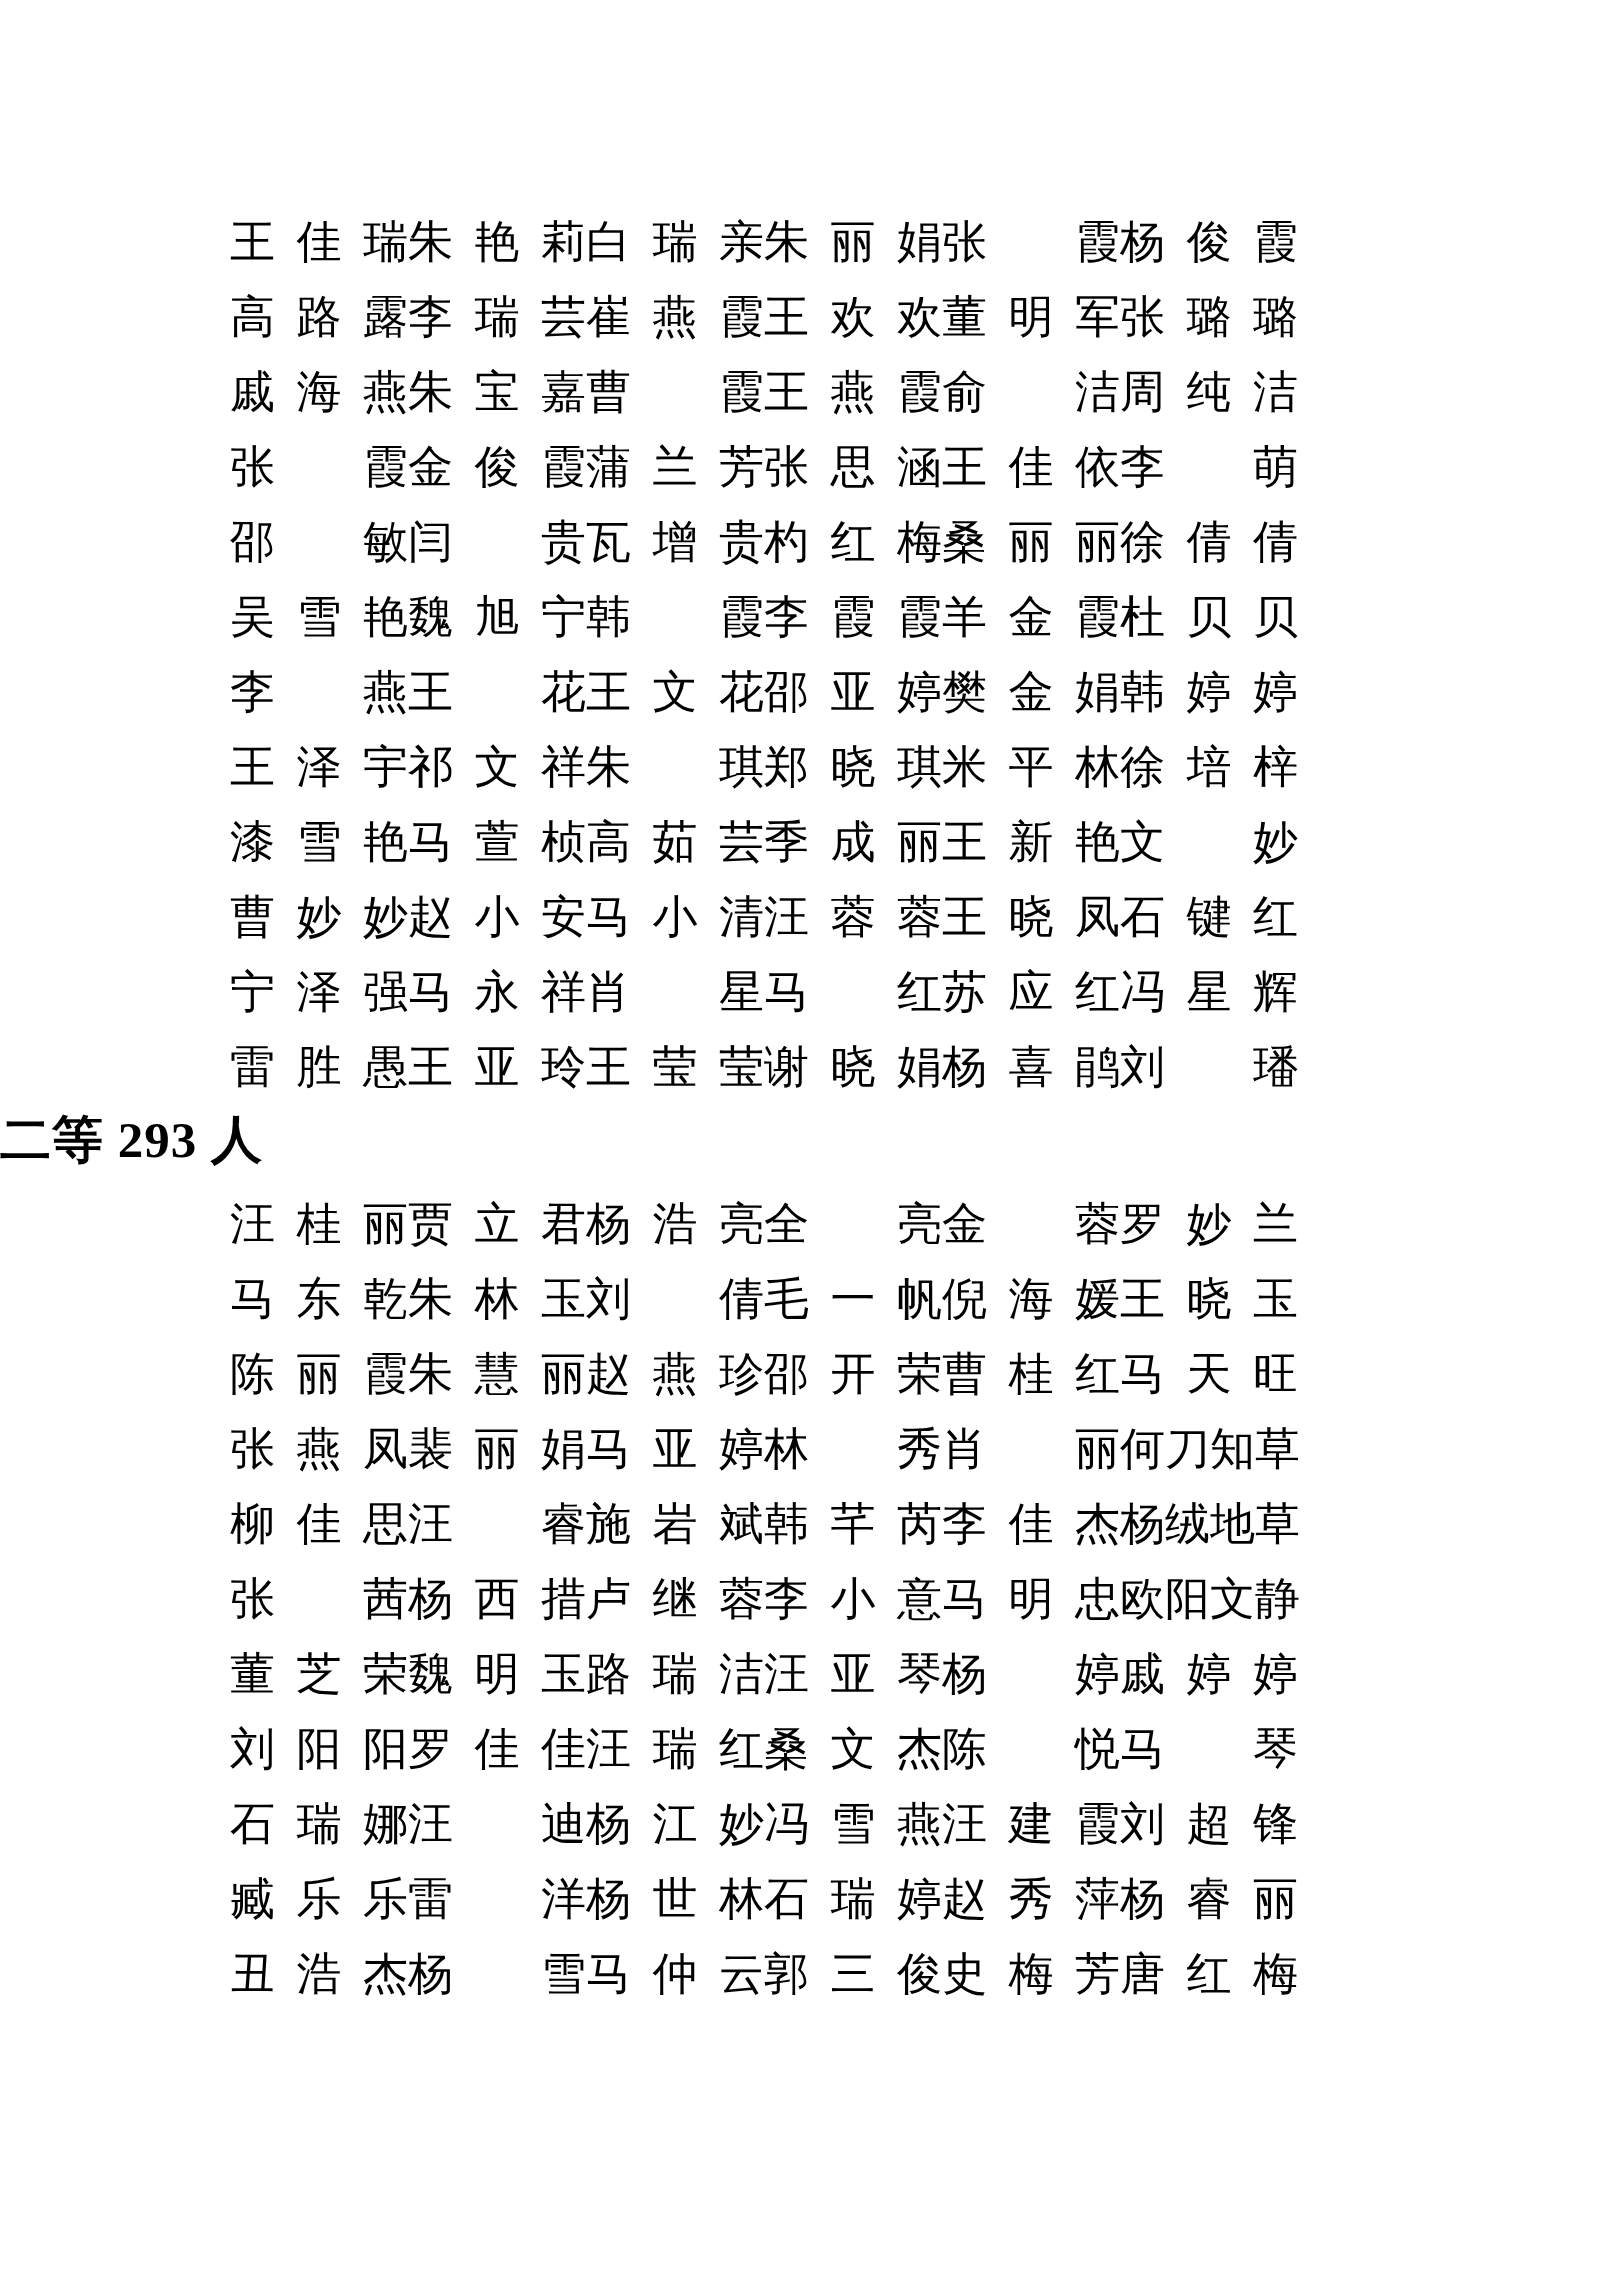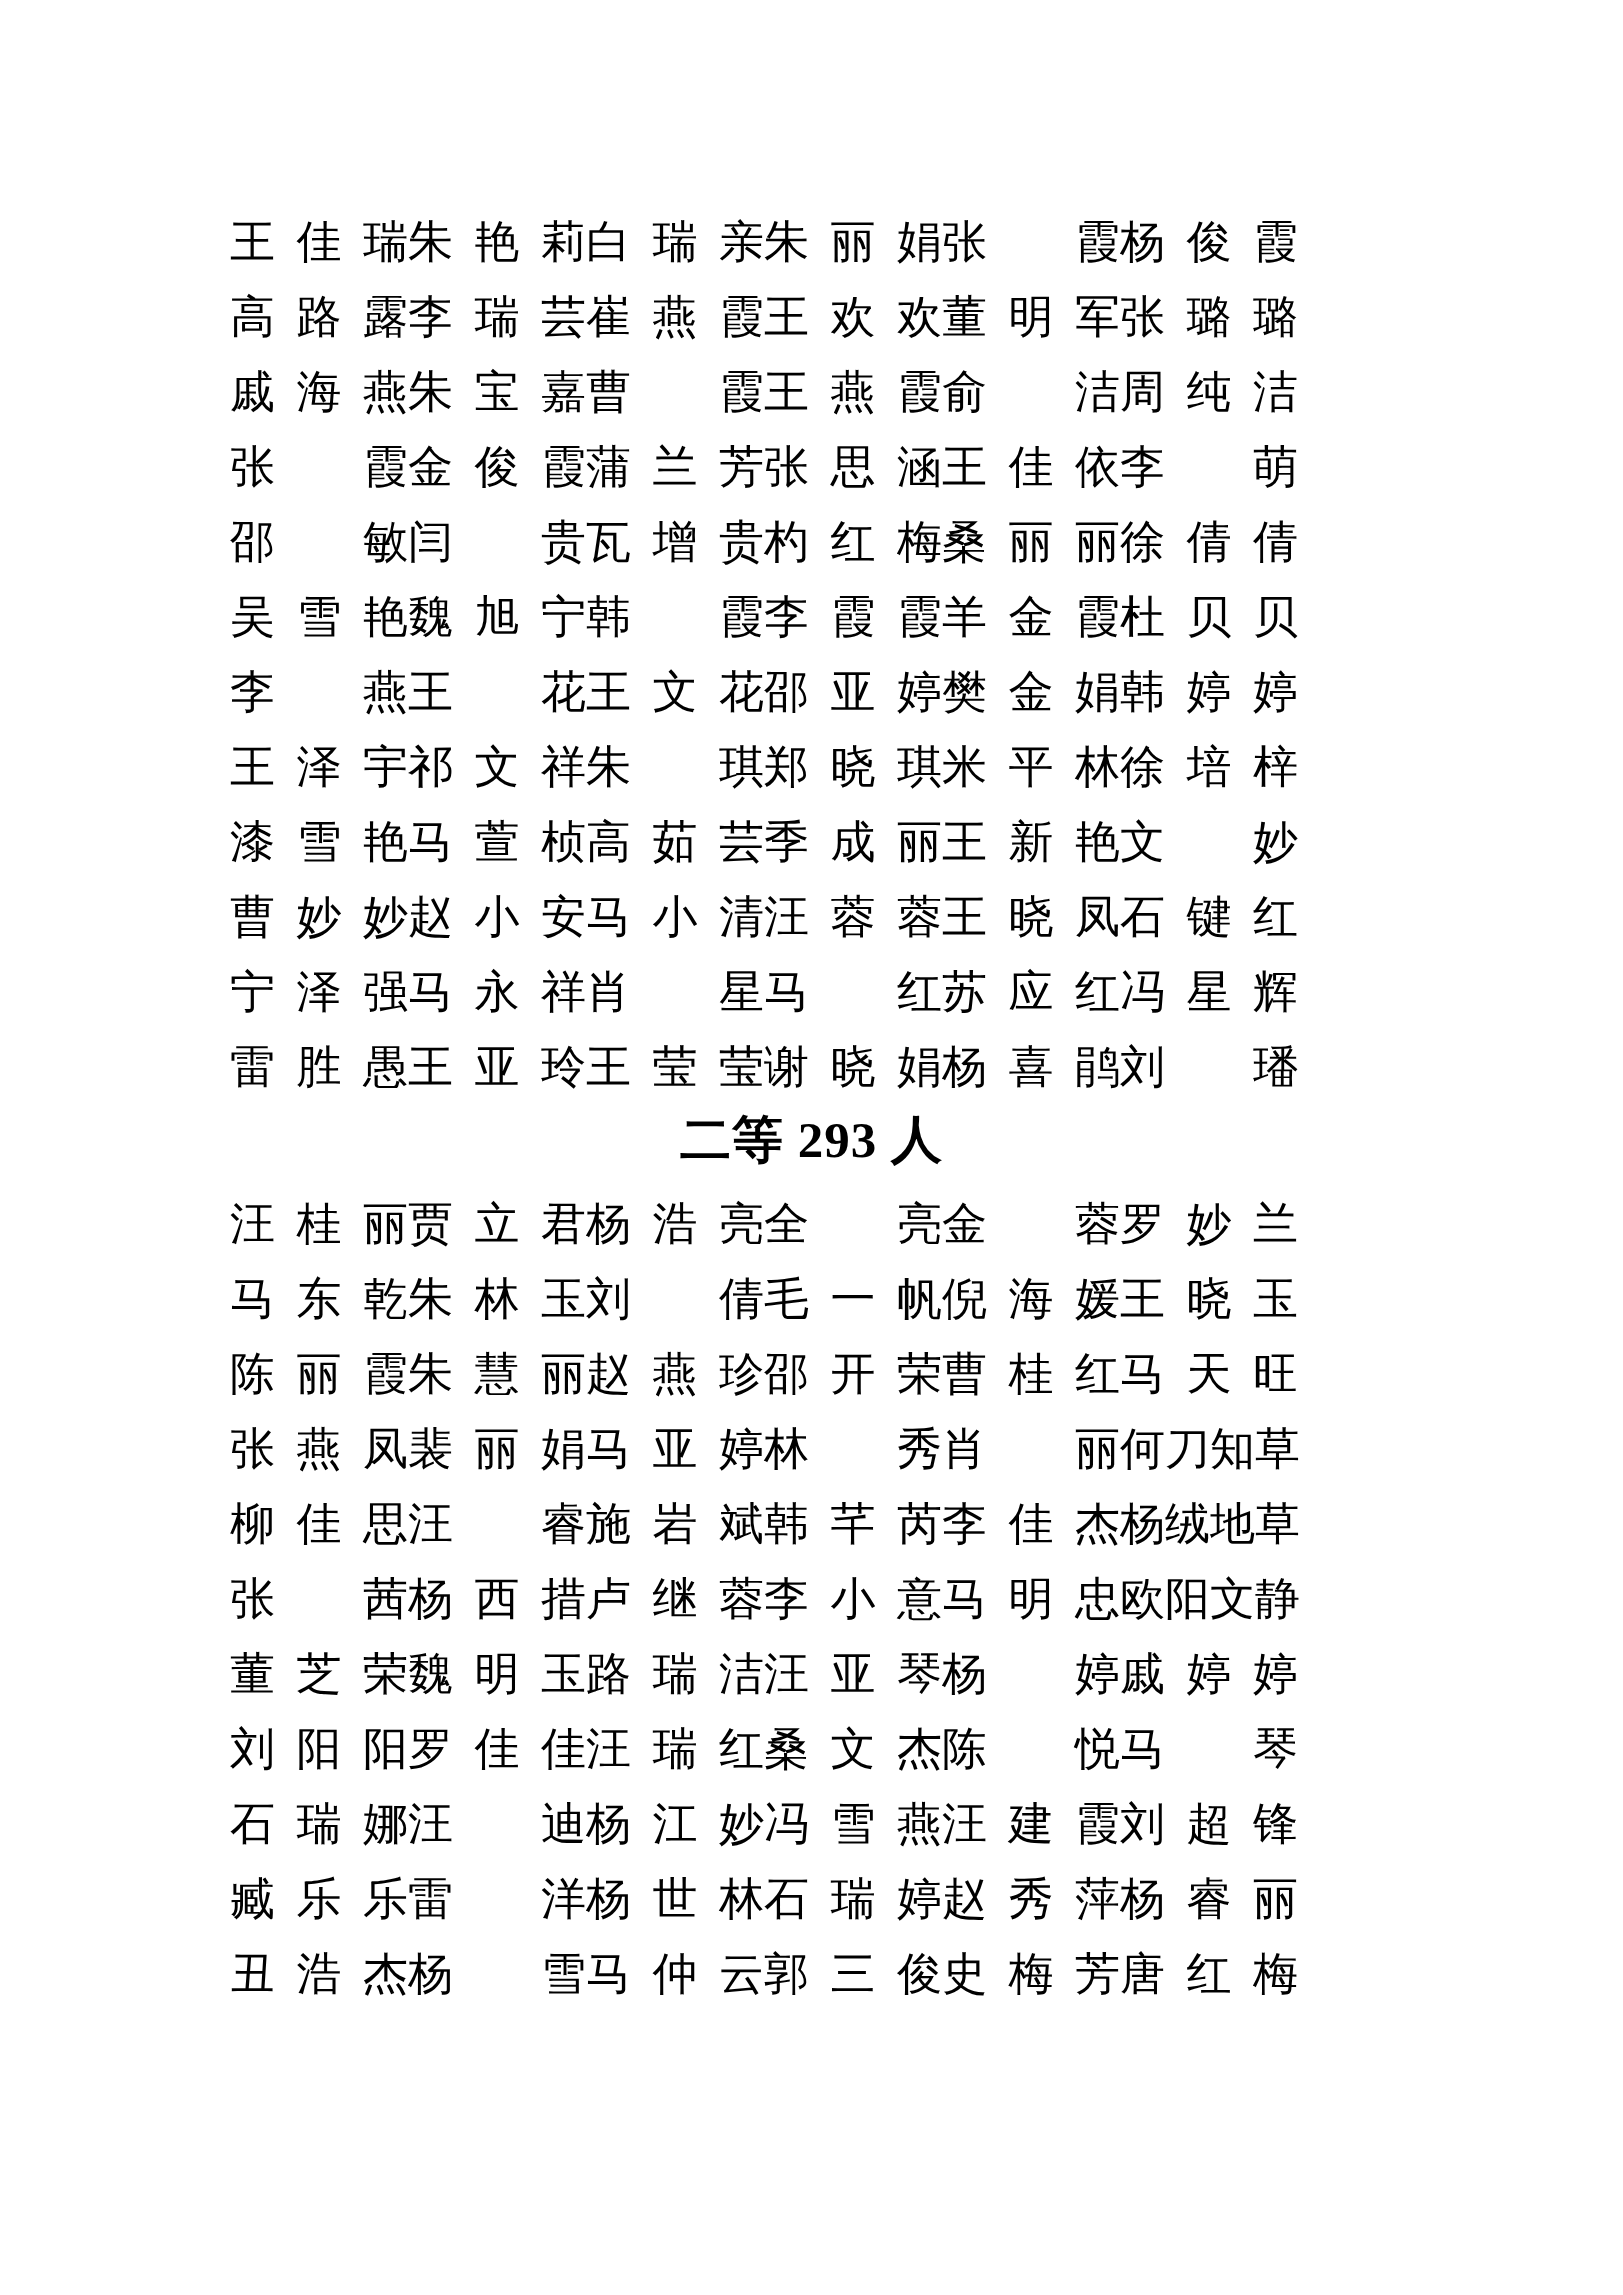--- a/index.html
+++ b/index.html
@@ -26,21 +26,20 @@
     justify-content: space-between;
     min-width: 135px;
     height: 45px;
     white-space: nowrap;
   }
   .section-header {
     position: absolute;
     top: 1115px;
     left: 0;
     width: 1623px;
-    text-align: center;
     font-size: 51px;
     font-weight: bold;
     line-height: 1;
     letter-spacing: 1px;
   }
 </style>
 </head>
 <body>
 
 <div class="page">

